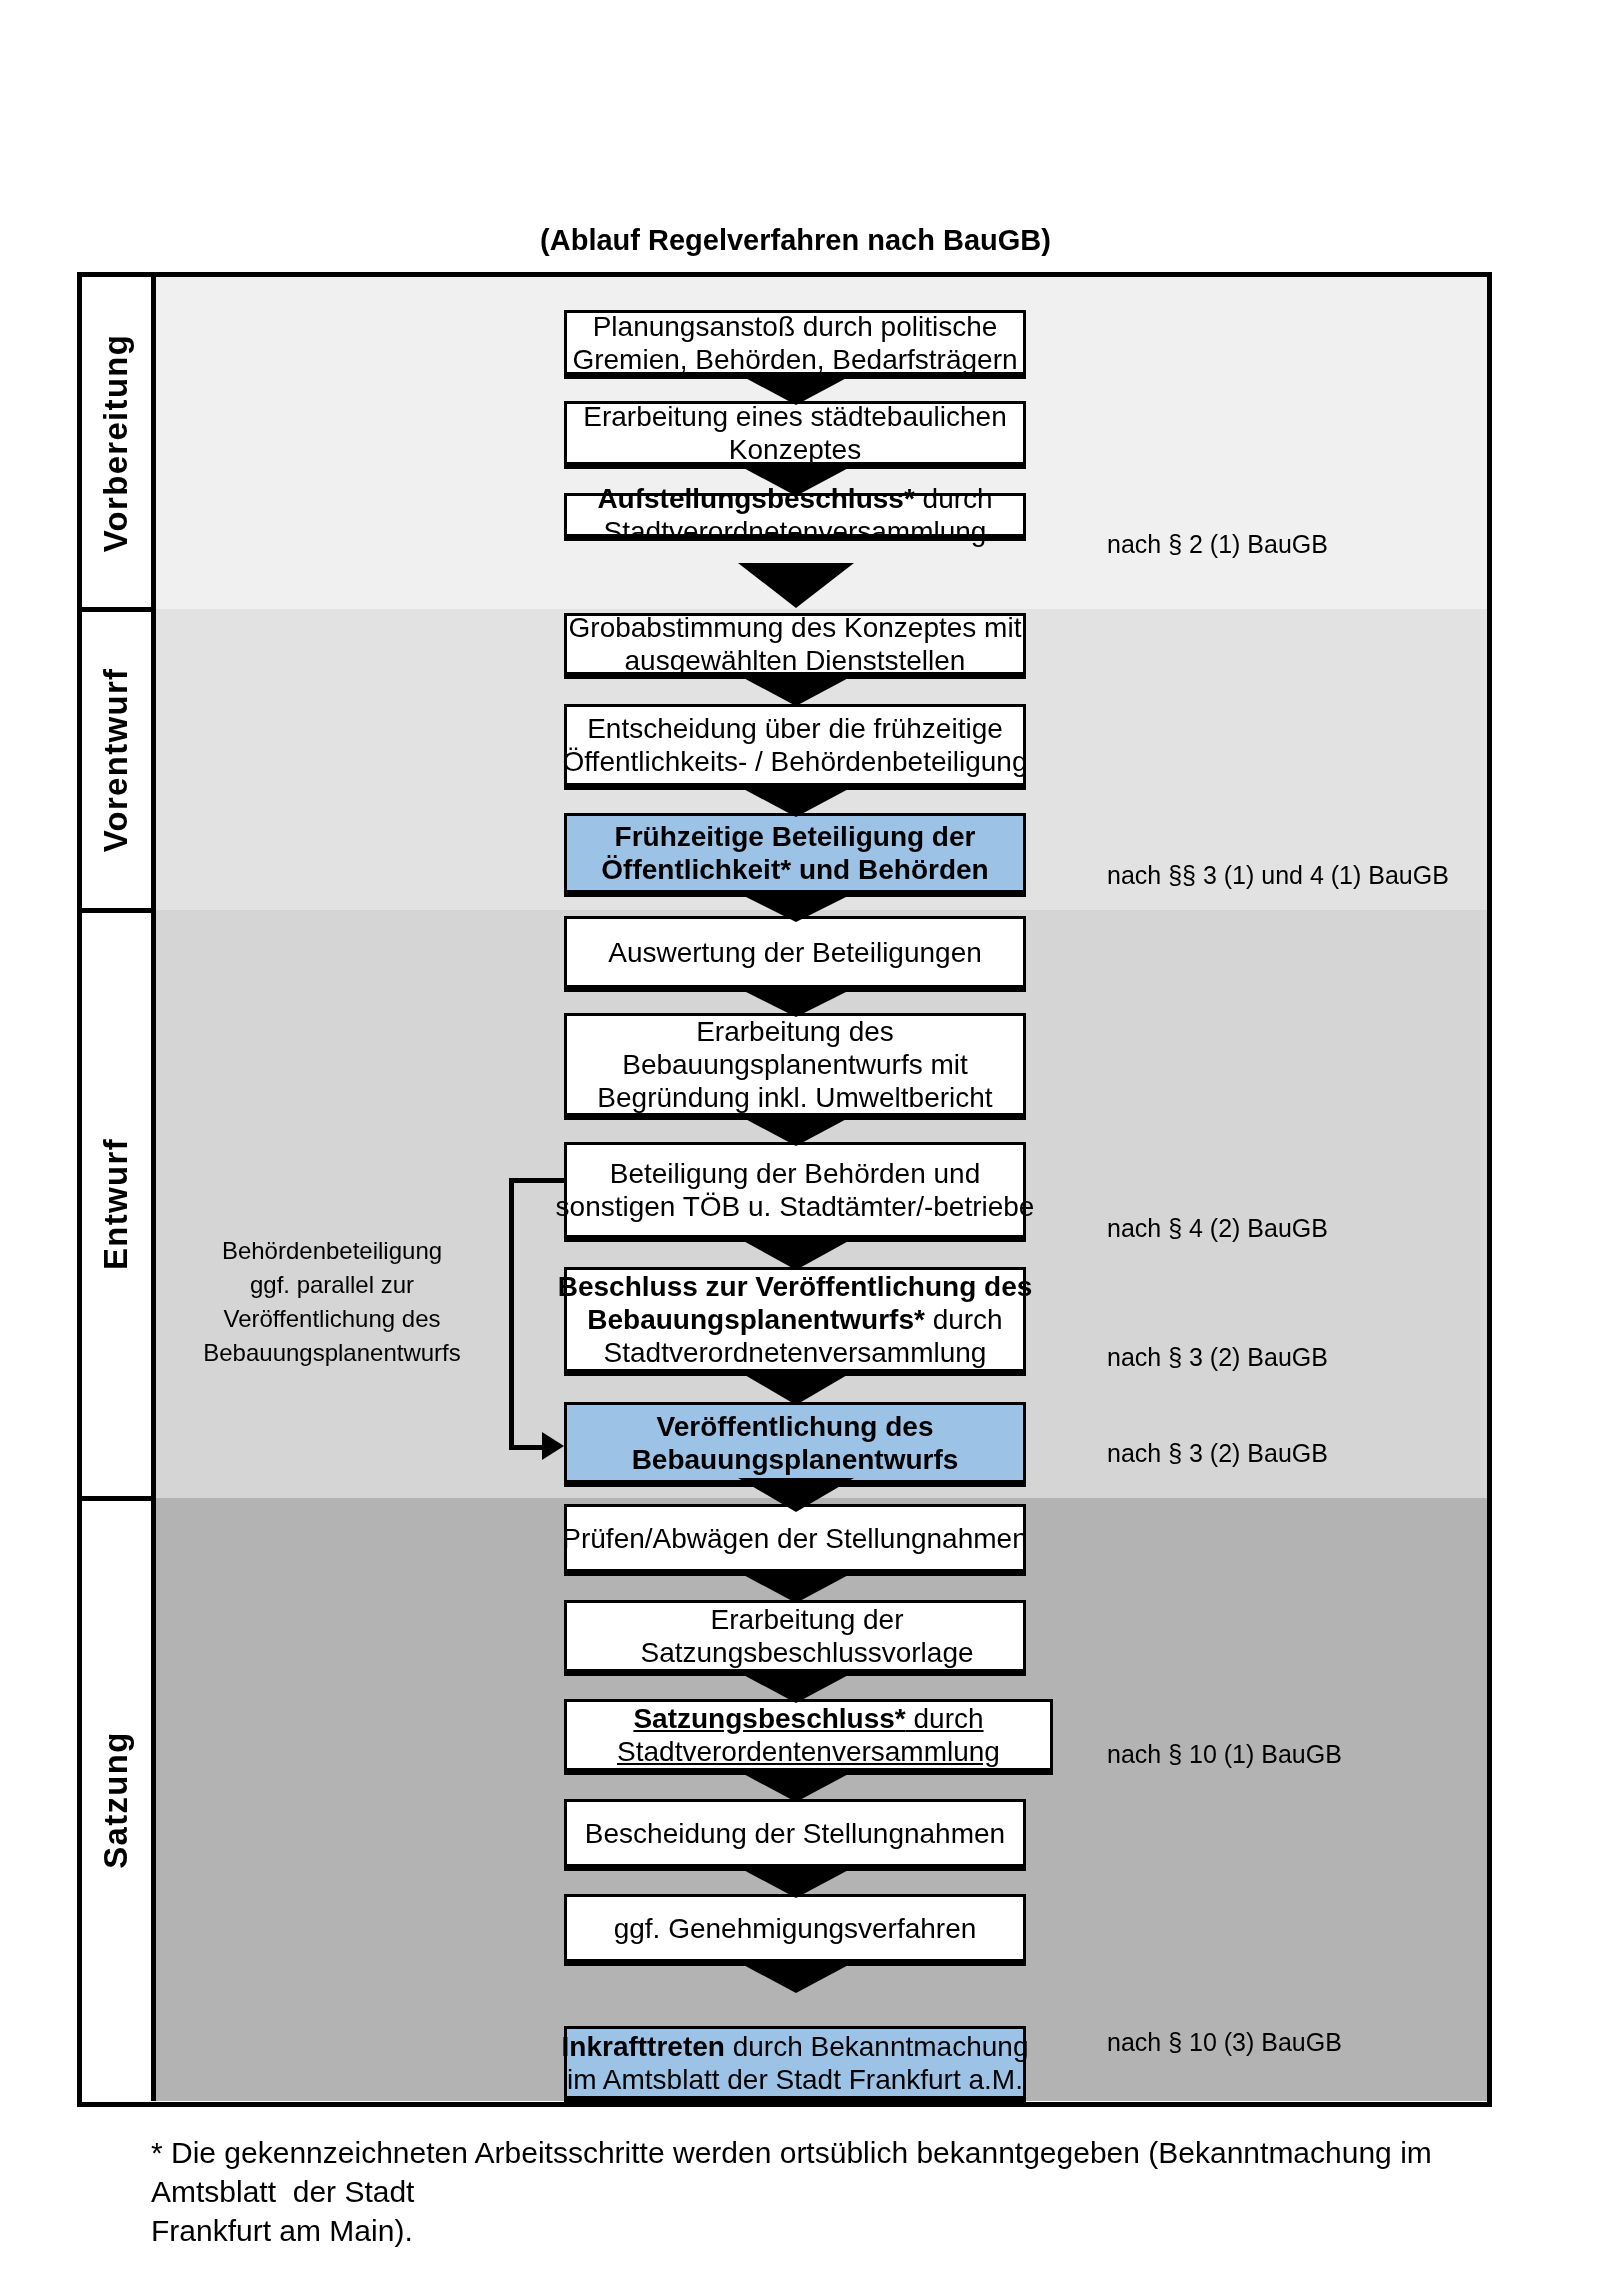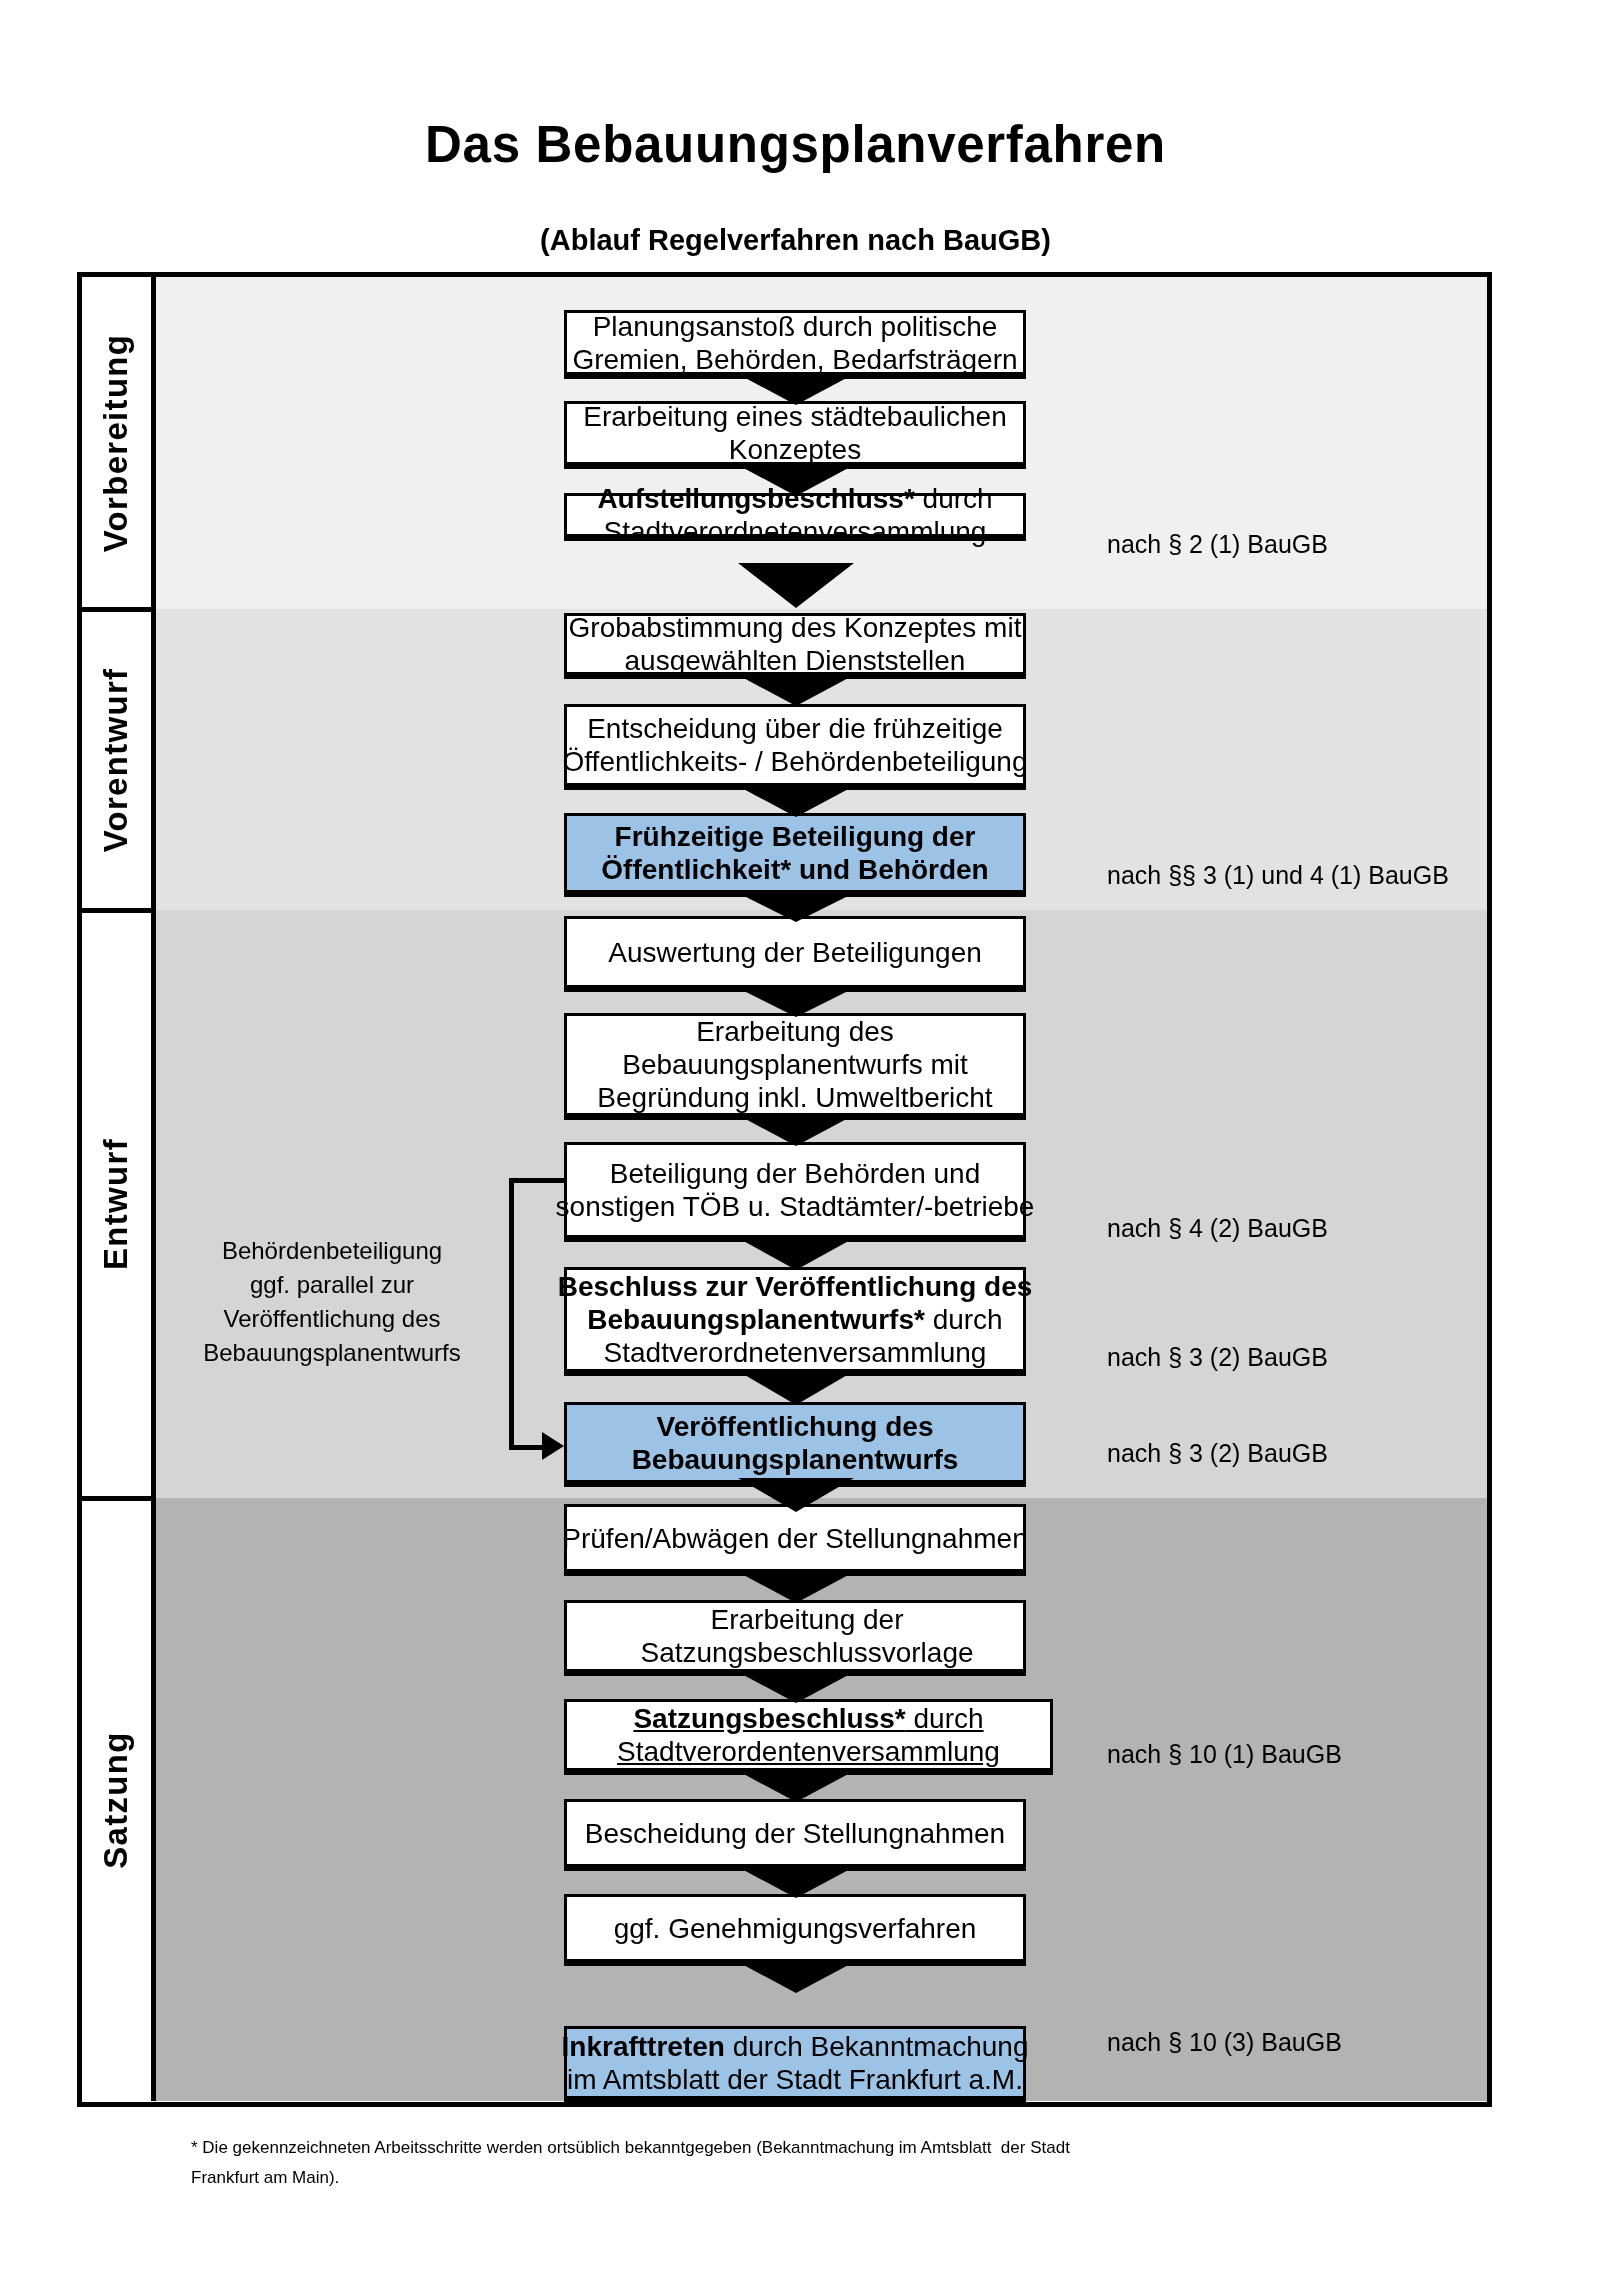--- a/index.html
+++ b/index.html
@@ -21,28 +21,27 @@
     border:3.3px solid #000;border-bottom-width:7.2px;
     display:flex;flex-direction:column;align-items:center;justify-content:center;
     text-align:center;font-size:28px;line-height:33px;z-index:4;}
   .flow-box .ln{white-space:nowrap;}
   .arrow-down{position:absolute;width:0;height:0;z-index:5;}
   .legal-note{position:absolute;font-size:25px;white-space:nowrap;z-index:4;}
   .side-note{position:absolute;text-align:center;font-size:24px;line-height:34px;z-index:4;}
   .bracket{position:absolute;background:#000;z-index:4;}
   .bracket-head{position:absolute;width:0;height:0;z-index:4;
     border-top:14.4px solid transparent;border-bottom:14.4px solid transparent;}
-  .footnote{position:absolute;font-size:17px;line-height:30px;white-space:pre-wrap;z-index:1;margin-left:40px;}
+  .footnote{position:absolute;font-size:30px;line-height:39px;white-space:pre-wrap;z-index:1;}
   b{font-weight:bold;}
 </style>
 </head>
 <body>
 
 <div id="page">
-  <div class="title">Das Bebauungsplanverfahren</div>
   <div class="subtitle">(Ablauf Regelverfahren nach BauGB)</div>
   <div id="frame" style="left: 77px; top: 272px; width: 1415px; height: 1835px;"></div>
   <div id="flow">
       <div class="band" style="left: 155px; top: 277px; width: 1332px; height: 332px; background: rgb(240, 240, 240);"></div>
       <div class="label-cell" style="left: 82px; top: 277px; width: 68px; height: 332px;">
         <span>Vorbereitung</span>
       </div>
       <div class="band" style="left: 155px; top: 609px; width: 1332px; height: 301px; background: rgb(226, 226, 226);"></div>
       <div class="label-cell" style="left: 82px; top: 609px; width: 68px; height: 301px;">
         <span>Vorentwurf</span>

